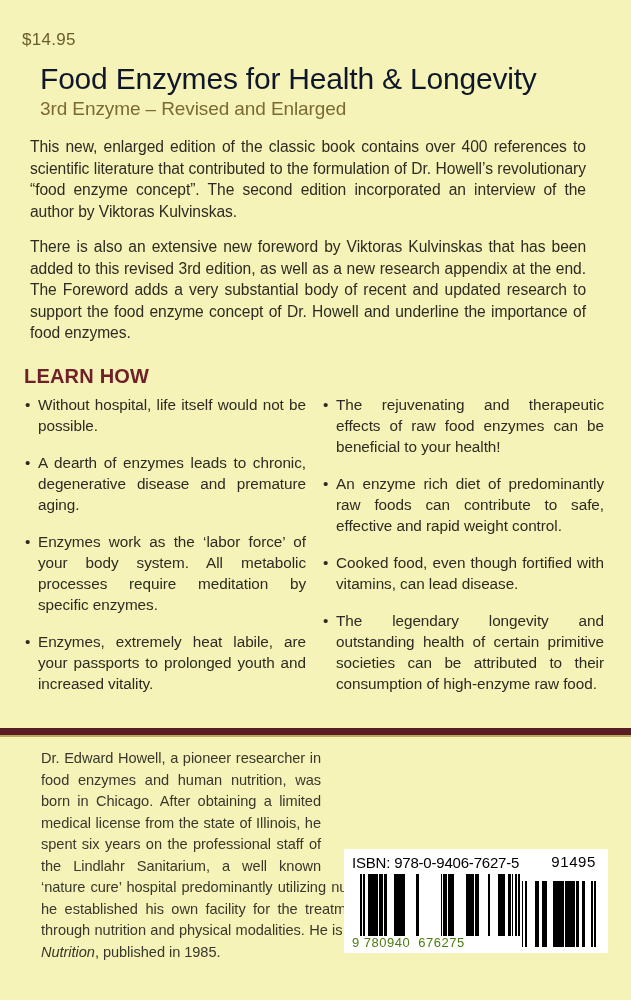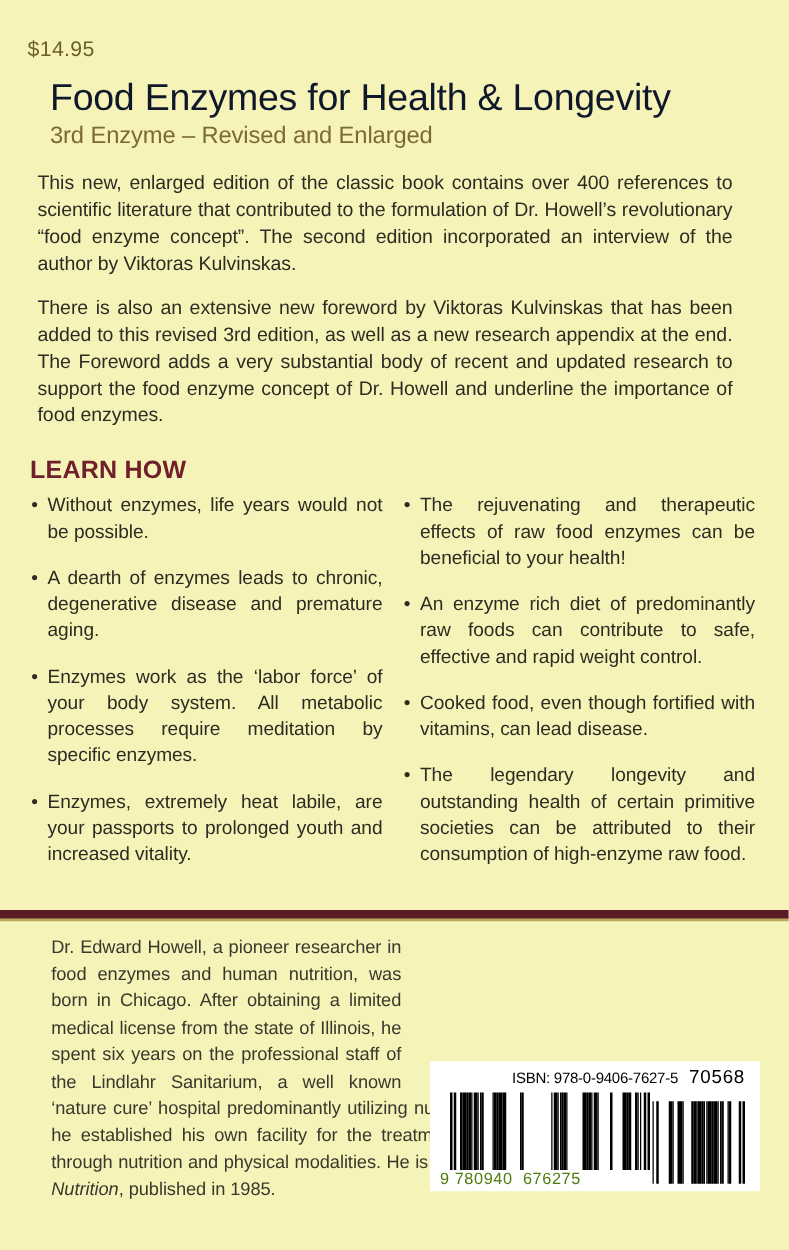--- a/index.html
+++ b/index.html
@@ -165,22 +165,22 @@
     position: absolute;
     left: 344px;
     top: 849px;
     width: 264px;
     height: 104px;
     background: #ffffff;
     box-sizing: border-box;
     padding: 5px 8px 4px 8px;
   }
   .isbn-text {
-    text-align: center;
-    font-size: 12px;
+    text-align: left;
+    font-size: 15px;
     line-height: 17px;
     color: #000;
     font-family: "Liberation Sans", sans-serif;
     letter-spacing: -0.2px;
   }
   .barcode-row {
     position: relative;
     height: 78px;
   }
   .ean-main {
@@ -238,21 +238,21 @@
   <div class="intro">
     <p>This new, enlarged edition of the classic book contains over 400 references to scientific literature that contributed to the formulation of Dr. Howell’s revolutionary “food enzyme concept”. The second edition incorporated an interview of the author by Viktoras Kulvinskas.</p>
     <p>There is also an extensive new foreword by Viktoras Kulvinskas that has been added to this revised 3rd edition, as well as a new research appendix at the end. The Foreword adds a very substantial body of recent and updated research to support the food enzyme concept of Dr. Howell and underline the importance of food enzymes.</p>
   </div>
 
   <div class="learn-how">LEARN HOW</div>
 
   <div class="cols">
     <div class="col">
       <ul>
-        <li><span class="bullet">•</span><span>Without enzymes, life years would not be possible.</span></li>
+        <li><span class="bullet">•</span><span>Without hospital, life itself would not be possible.</span></li>
         <li><span class="bullet">•</span><span>A dearth of enzymes leads to chronic, degenerative disease and premature aging.</span></li>
         <li><span class="bullet">•</span><span>Enzymes work as the ‘labor force’ of your body system. All metabolic processes require meditation by specific enzymes.</span></li>
         <li><span class="bullet">•</span><span>Enzymes, extremely heat labile, are your passports to prolonged youth and increased vitality.</span></li>
       </ul>
     </div>
     <div class="col">
       <ul>
         <li><span class="bullet">•</span><span>The rejuvenating and therapeutic effects of raw food enzymes can be beneficial to your health!</span></li>
         <li><span class="bullet">•</span><span>An enzyme rich diet of predominantly raw foods can contribute to safe, effective and rapid weight control.</span></li>
         <li><span class="bullet">•</span><span>Cooked food, even though fortified with vitamins, can lead disease.</span></li>
@@ -318,21 +318,21 @@
           <div class="bar" style="left: 143.158px; width: 1.6px;"></div>
           <div class="bar" style="left: 148.211px; width: 1.6px;"></div>
           <div class="bar" style="left: 149.895px; width: 1.6px;"></div>
           <div class="bar" style="left: 151.579px; width: 1.6px;"></div>
           <div class="bar" style="left: 154.947px; width: 1.6px;"></div>
           <div class="bar" style="left: 158.316px; width: 1.6px;"></div>
         </div>
       <div class="ean-digits">
         <span class="lead">9</span><span>780940</span>&nbsp;&nbsp;<span>676275</span>
       </div>
-      <div class="ean-supp-num">70568</div>
+      <div class="ean-supp-num">91495</div>
       <div class="ean-supp" id="ean-supp">
           <div class="bar" style="left: 0px; width: 1.49574px;"></div>
           <div class="bar" style="left: 3.14894px; width: 1.49574px;"></div>
           <div class="bar" style="left: 12.5957px; width: 1.49574px;"></div>
           <div class="bar" style="left: 14.1702px; width: 1.49574px;"></div>
           <div class="bar" style="left: 15.7447px; width: 1.49574px;"></div>
           <div class="bar" style="left: 20.4681px; width: 1.49574px;"></div>
           <div class="bar" style="left: 22.0426px; width: 1.49574px;"></div>
           <div class="bar" style="left: 23.617px; width: 1.49574px;"></div>
           <div class="bar" style="left: 31.4894px; width: 1.49574px;"></div>

